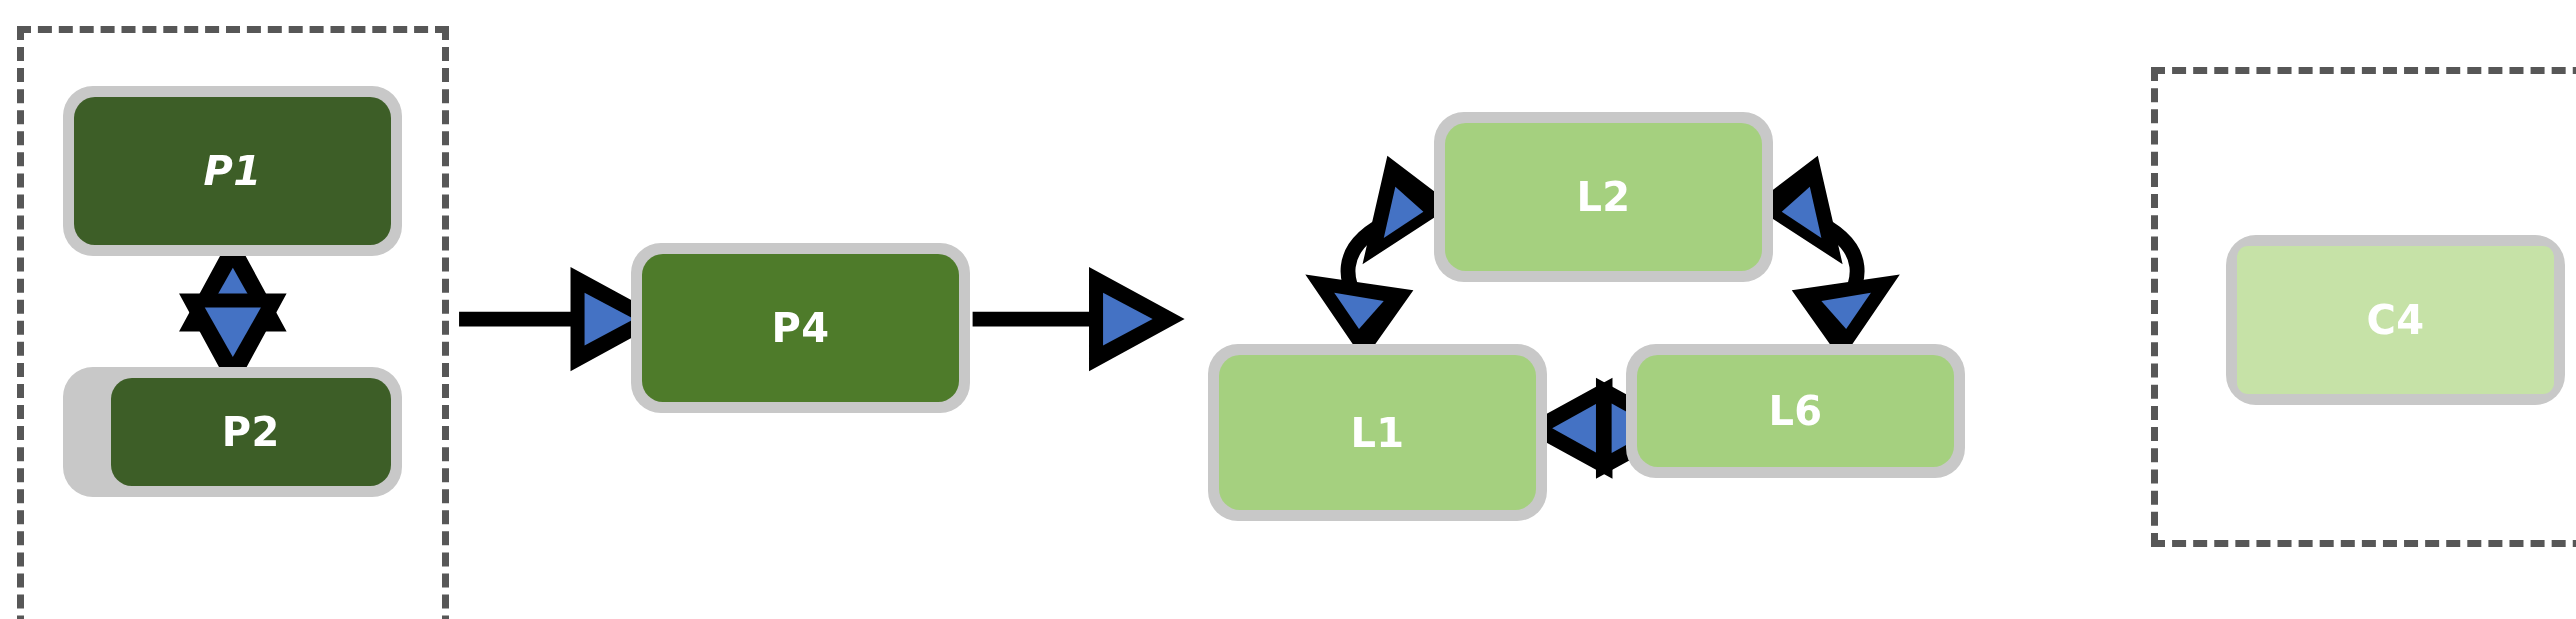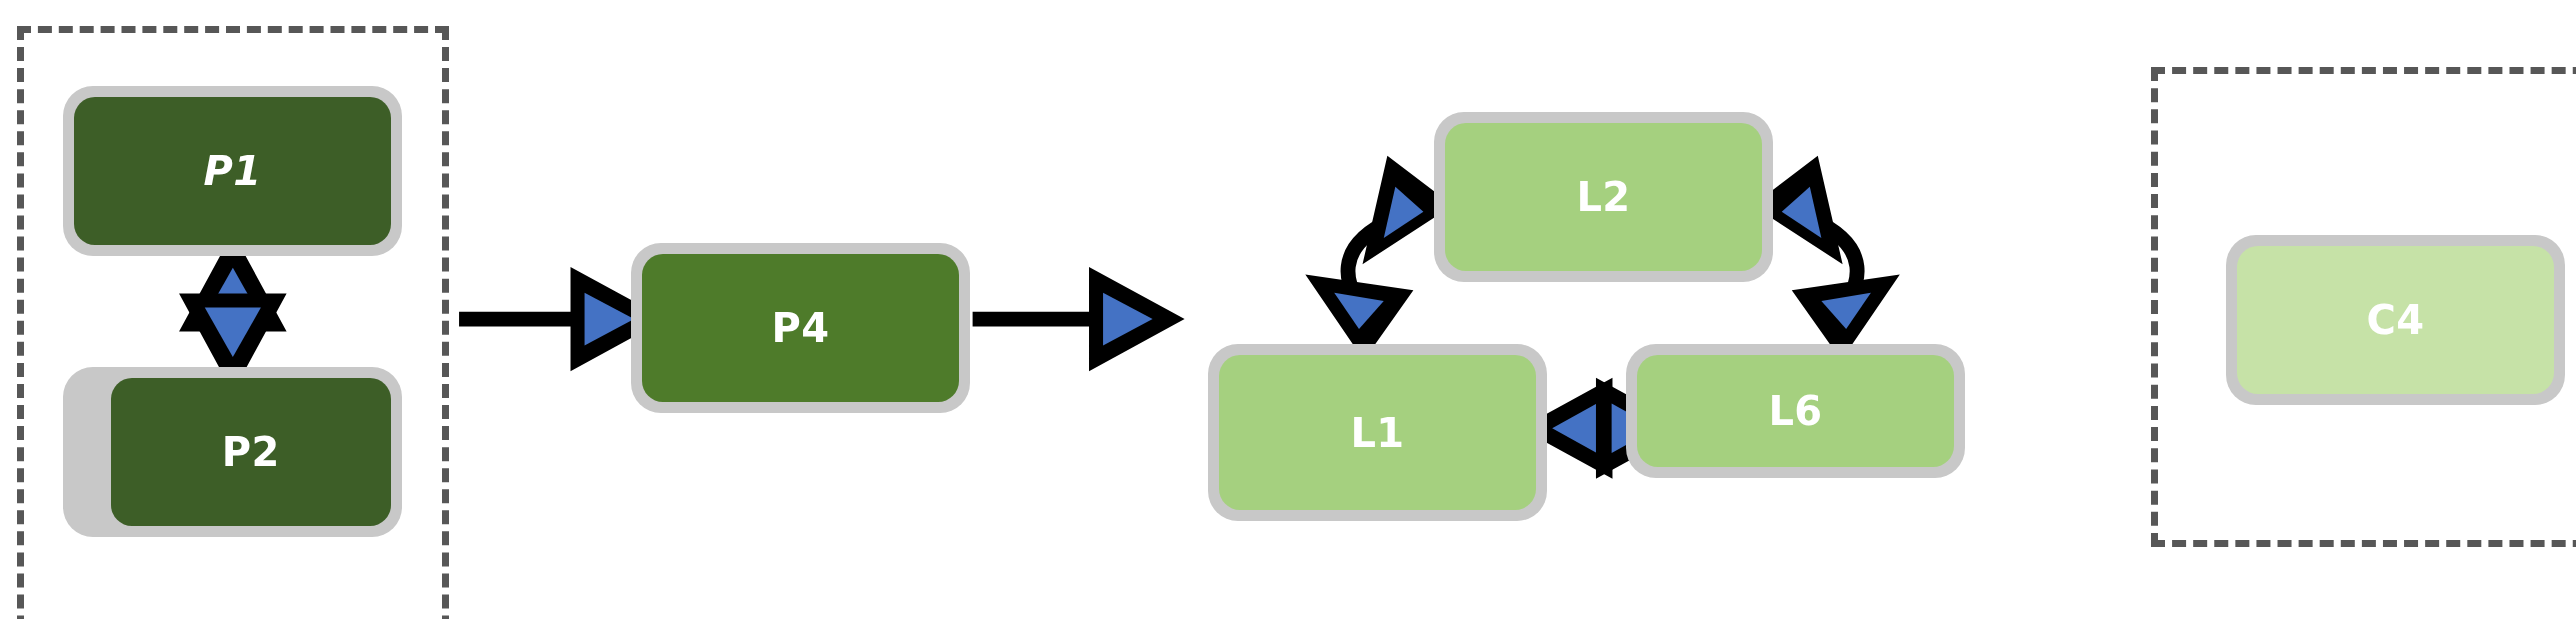--- a/index.html
+++ b/index.html
@@ -40,21 +40,21 @@
     color:#ffffff;
     font-weight:700;
     font-size:40px;
     letter-spacing:0.4px;
     line-height:1;
     user-select:none;
   }
   .n-dark   .inner{background:#3d5e27;}
   .n-mid    .inner{background:#4e7b2a;}
   .n-light  .inner{background:#a5d07f;}
-  .n-pale   .inner{background:#c6e2a7;}
+  .n-pale   .inner{background:#c6e2a7;border-radius:11px;}
 
   
   #edges{
     position:absolute;
     left:0;top:0;
     width:2576px;height:620px;
     pointer-events:none;
   }
   .edge-line{
     fill:none;
@@ -148,21 +148,21 @@
       </g>
     </g>
   </svg>
 
   <div class="node n-dark" style="left: 63px; top: 86px; width: 339px; height: 170px; background: rgb(200, 200, 200); font-style: italic;">
     <div class="inner">
       <span class="label">P1</span>
     </div>
   </div>
 
-  <div class="node n-dark" style="left: 63px; top: 367px; width: 339px; height: 170px; background: rgb(200, 200, 200); padding-left: 48px;">
+  <div class="node n-dark" style="left: 63px; top: 367px; width: 339px; height: 130px; background: rgb(200, 200, 200); padding-left: 48px;">
     <div class="inner">
       <span class="label">P2</span>
     </div>
   </div>
 
   <div class="node n-mid" style="left: 631px; top: 235px; width: 339px; height: 170px; background: rgb(200, 200, 200); margin-top: 8px;">
     <div class="inner">
       <span class="label">P4</span>
     </div>
   </div>

